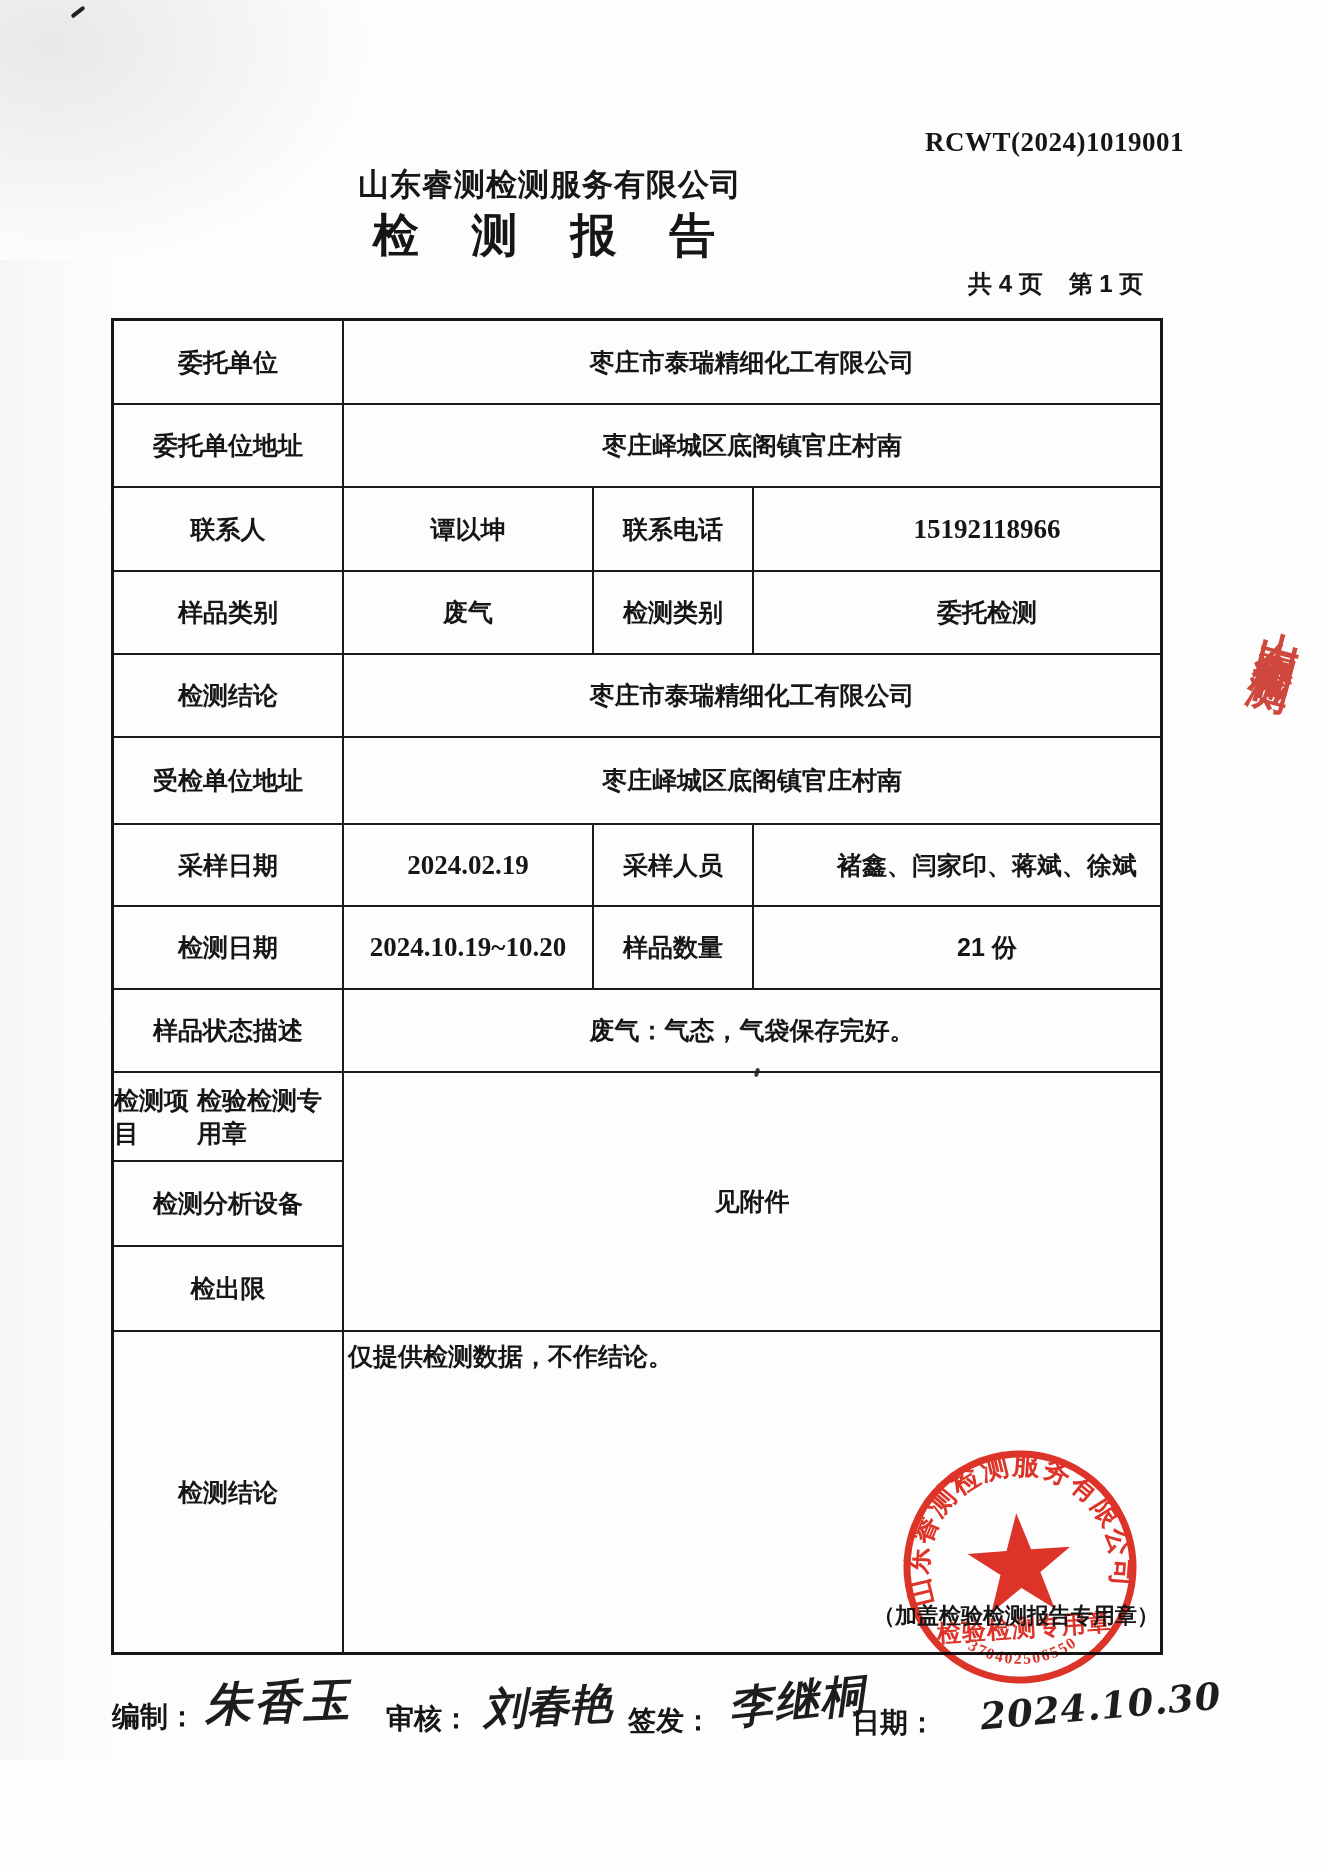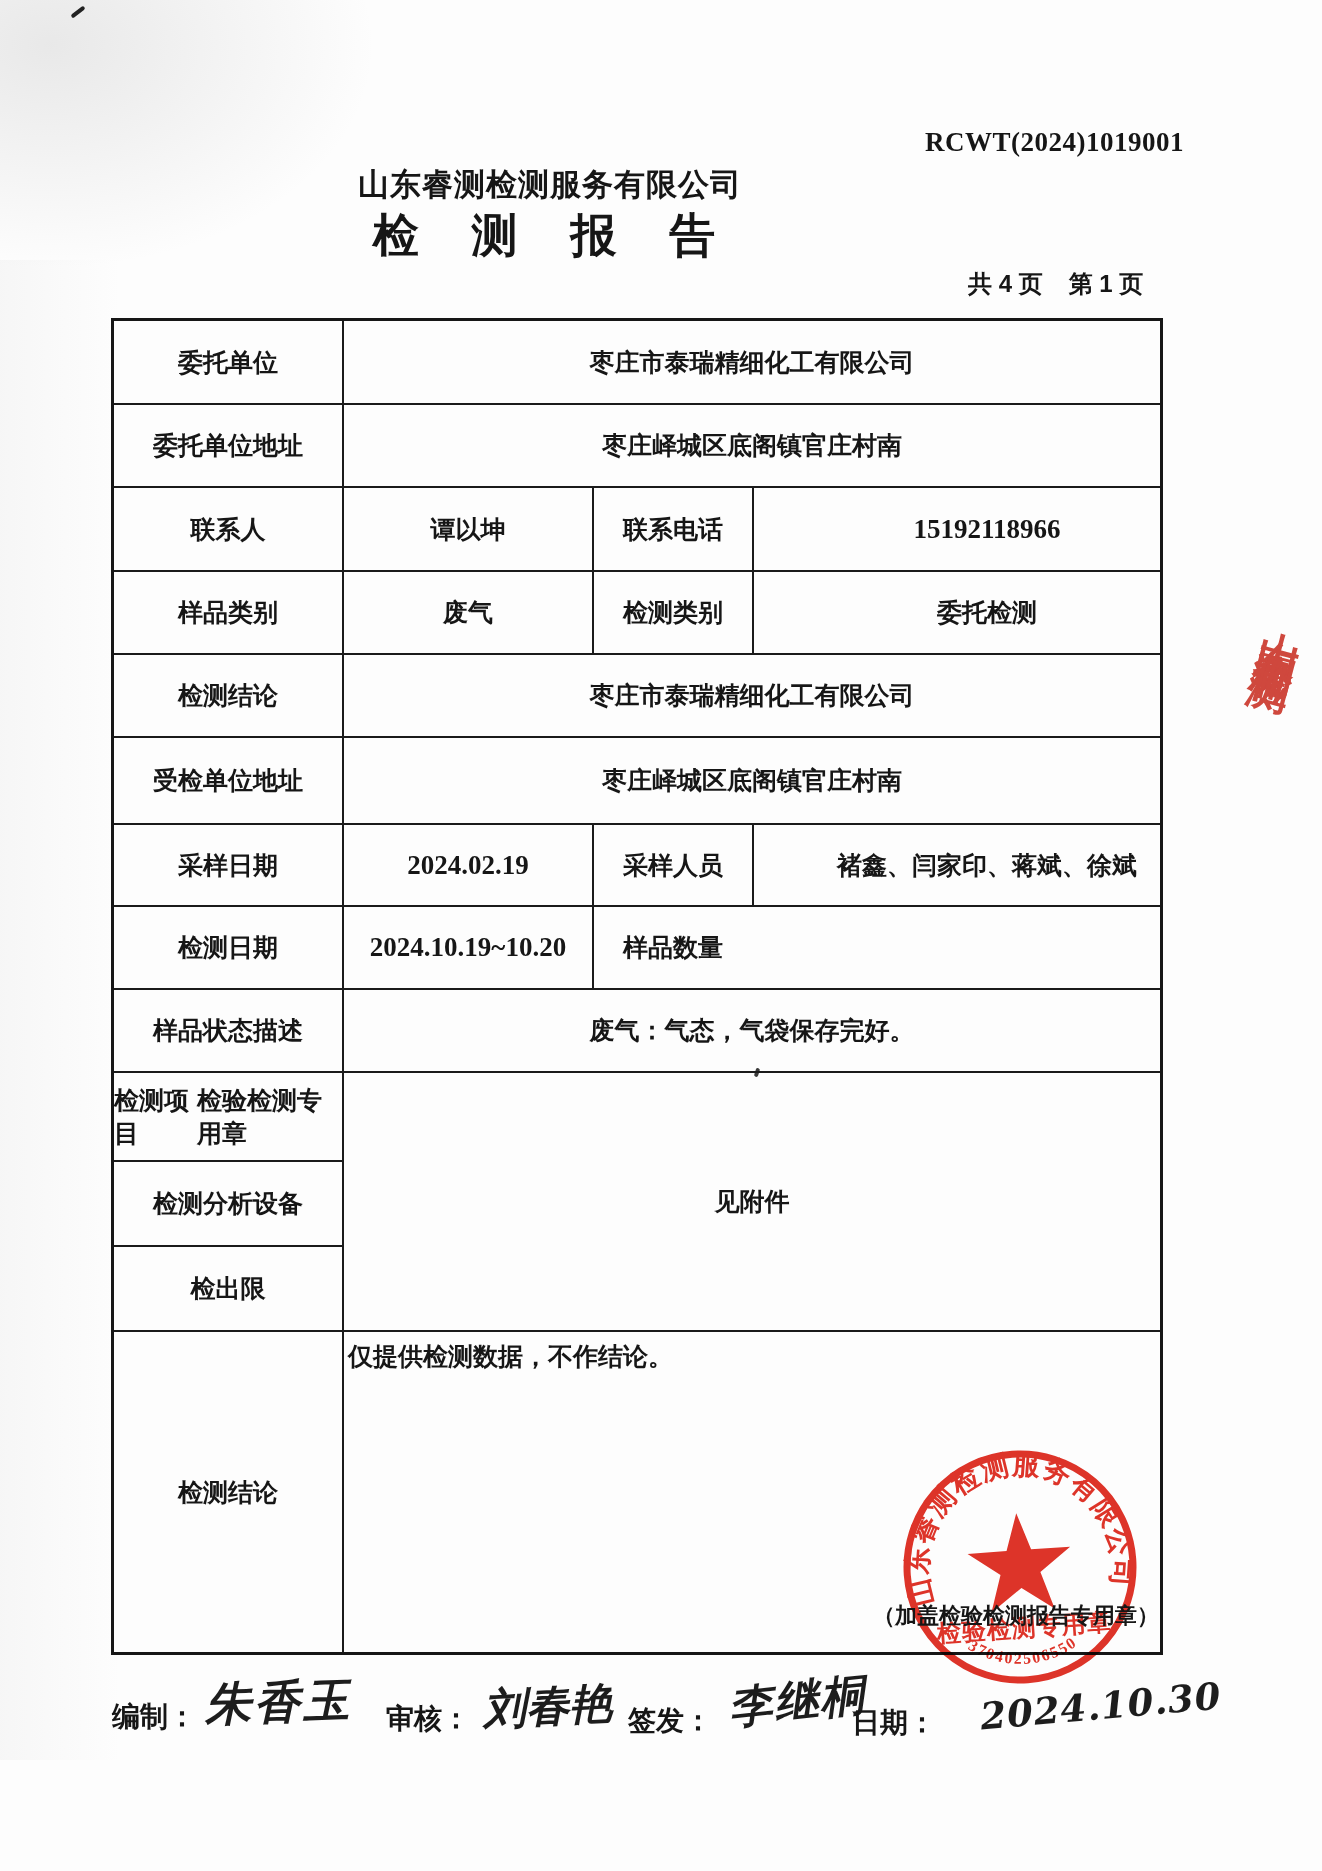--- a/index.html
+++ b/index.html
@@ -141,20 +141,21 @@
       <div class="cell c-label">采样日期</div>
       <div class="cell c-v1 num">2024.02.19</div>
       <div class="cell c-l2">采样人员</div>
       <div class="cell c-v2">褚鑫、闫家印、蒋斌、徐斌</div>
     </div>
 
     <div class="t-row" style="height:83px">
       <div class="cell c-label">检测日期</div>
       <div class="cell c-v1 num">2024.10.19~10.20</div>
       <div class="cell c-l2">样品数量</div>
+      <div class="cell c-v2">21 份</div>
     </div>
 
     <div class="t-row" style="height:83px">
       <div class="cell c-label">样品状态描述</div>
       <div class="cell c-full">废气：气态，气袋保存完好。</div>
     </div>
 
     <div class="t-row" style="height:259px">
       <div class="method-left">
         <div class="sub" style="height:87px">

